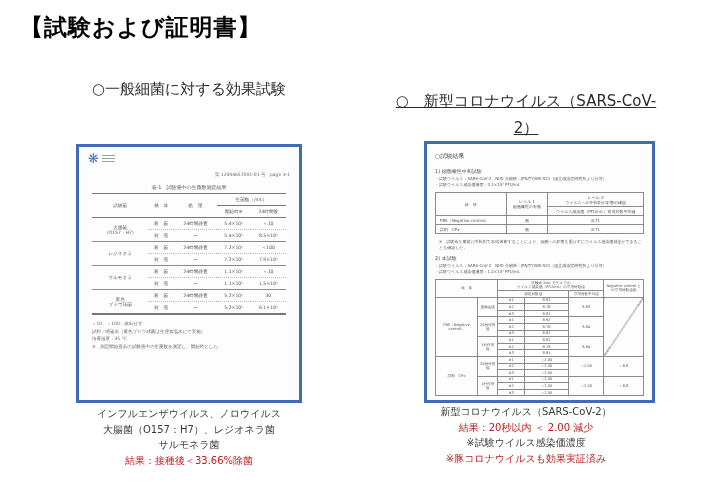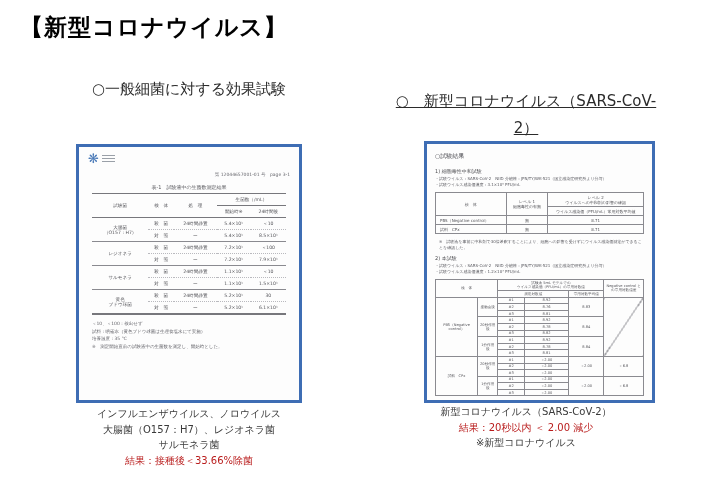--- a/index.html
+++ b/index.html
@@ -45,21 +45,21 @@
   .caption{position:absolute;text-align:center;font-size:10px;line-height:1.55;color:#3a3a3a;}
   .caption.left{left:52px;top:406px;width:274px;}
   .caption.right{left:384px;top:404px;width:284px;}
   .red{color:#b91c1c;}
 </style>
 </head>
 <body>
 
 <div class="slide">
 
-  <div class="page-title">【新型コロナウイルス】</div>
+  <div class="page-title">【試験および証明書】</div>
 
   <div class="col-heading left">○一般細菌に対する効果試験</div>
 
   <div class="col-heading right">
     <div>○　新型コロナウイルス（SARS-CoV-2）</div>
     <div>抗ウイルス性試験</div>
   </div>
 
   <div class="cert-frame left">
     <div class="doc ldoc">
@@ -302,16 +302,17 @@
   <div class="caption left">
     <div>インフルエンザウイルス、ノロウイルス</div>
     <div>大腸菌（O157：H7）、レジオネラ菌</div>
     <div>サルモネラ菌</div>
     <div class="red">結果：接種後＜33.66%除菌</div>
   </div>
 
   <div class="caption right">
     <div>新型コロナウイルス（SARS-CoV-2）</div>
     <div class="red">結果：20秒以内 ＜ 2.00 減少</div>
-    <div>※新型コロナウイルス</div>
+    <div>※試験ウイルス感染価濃度</div>
+    <div class="red">※豚コロナウイルスも効果実証済み</div>
   </div>
 
 </div>
 
 </body></html>

